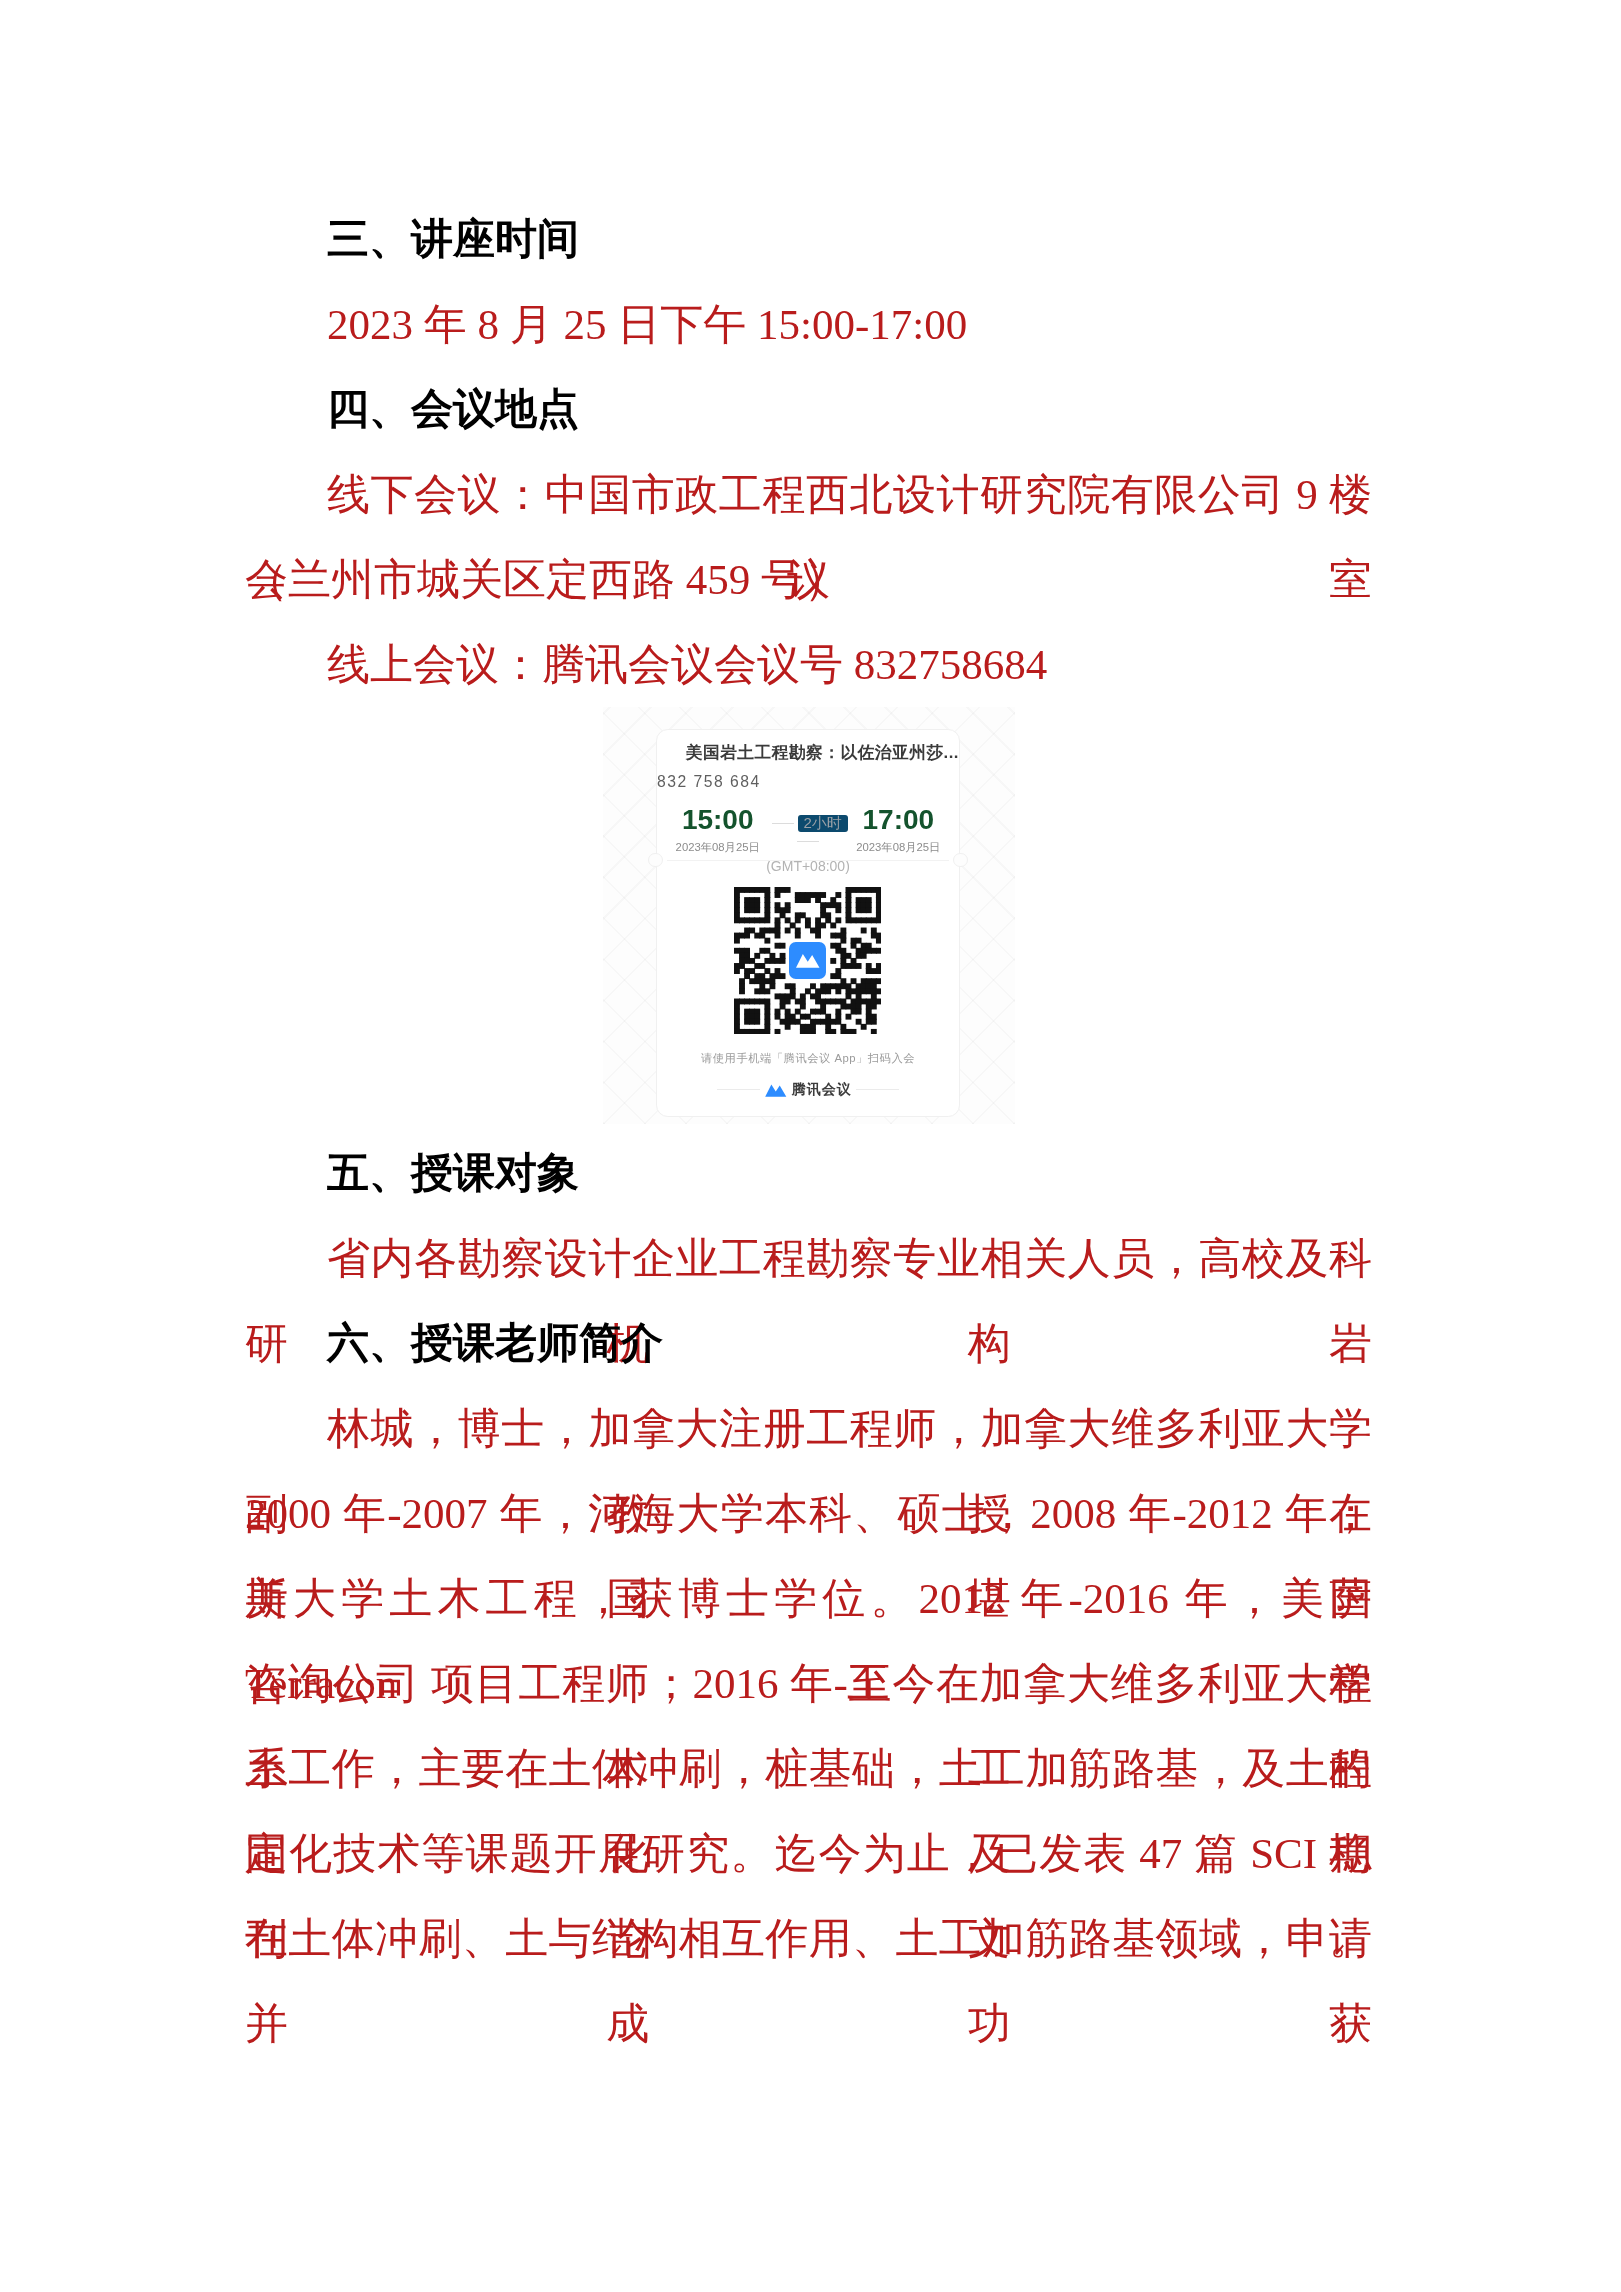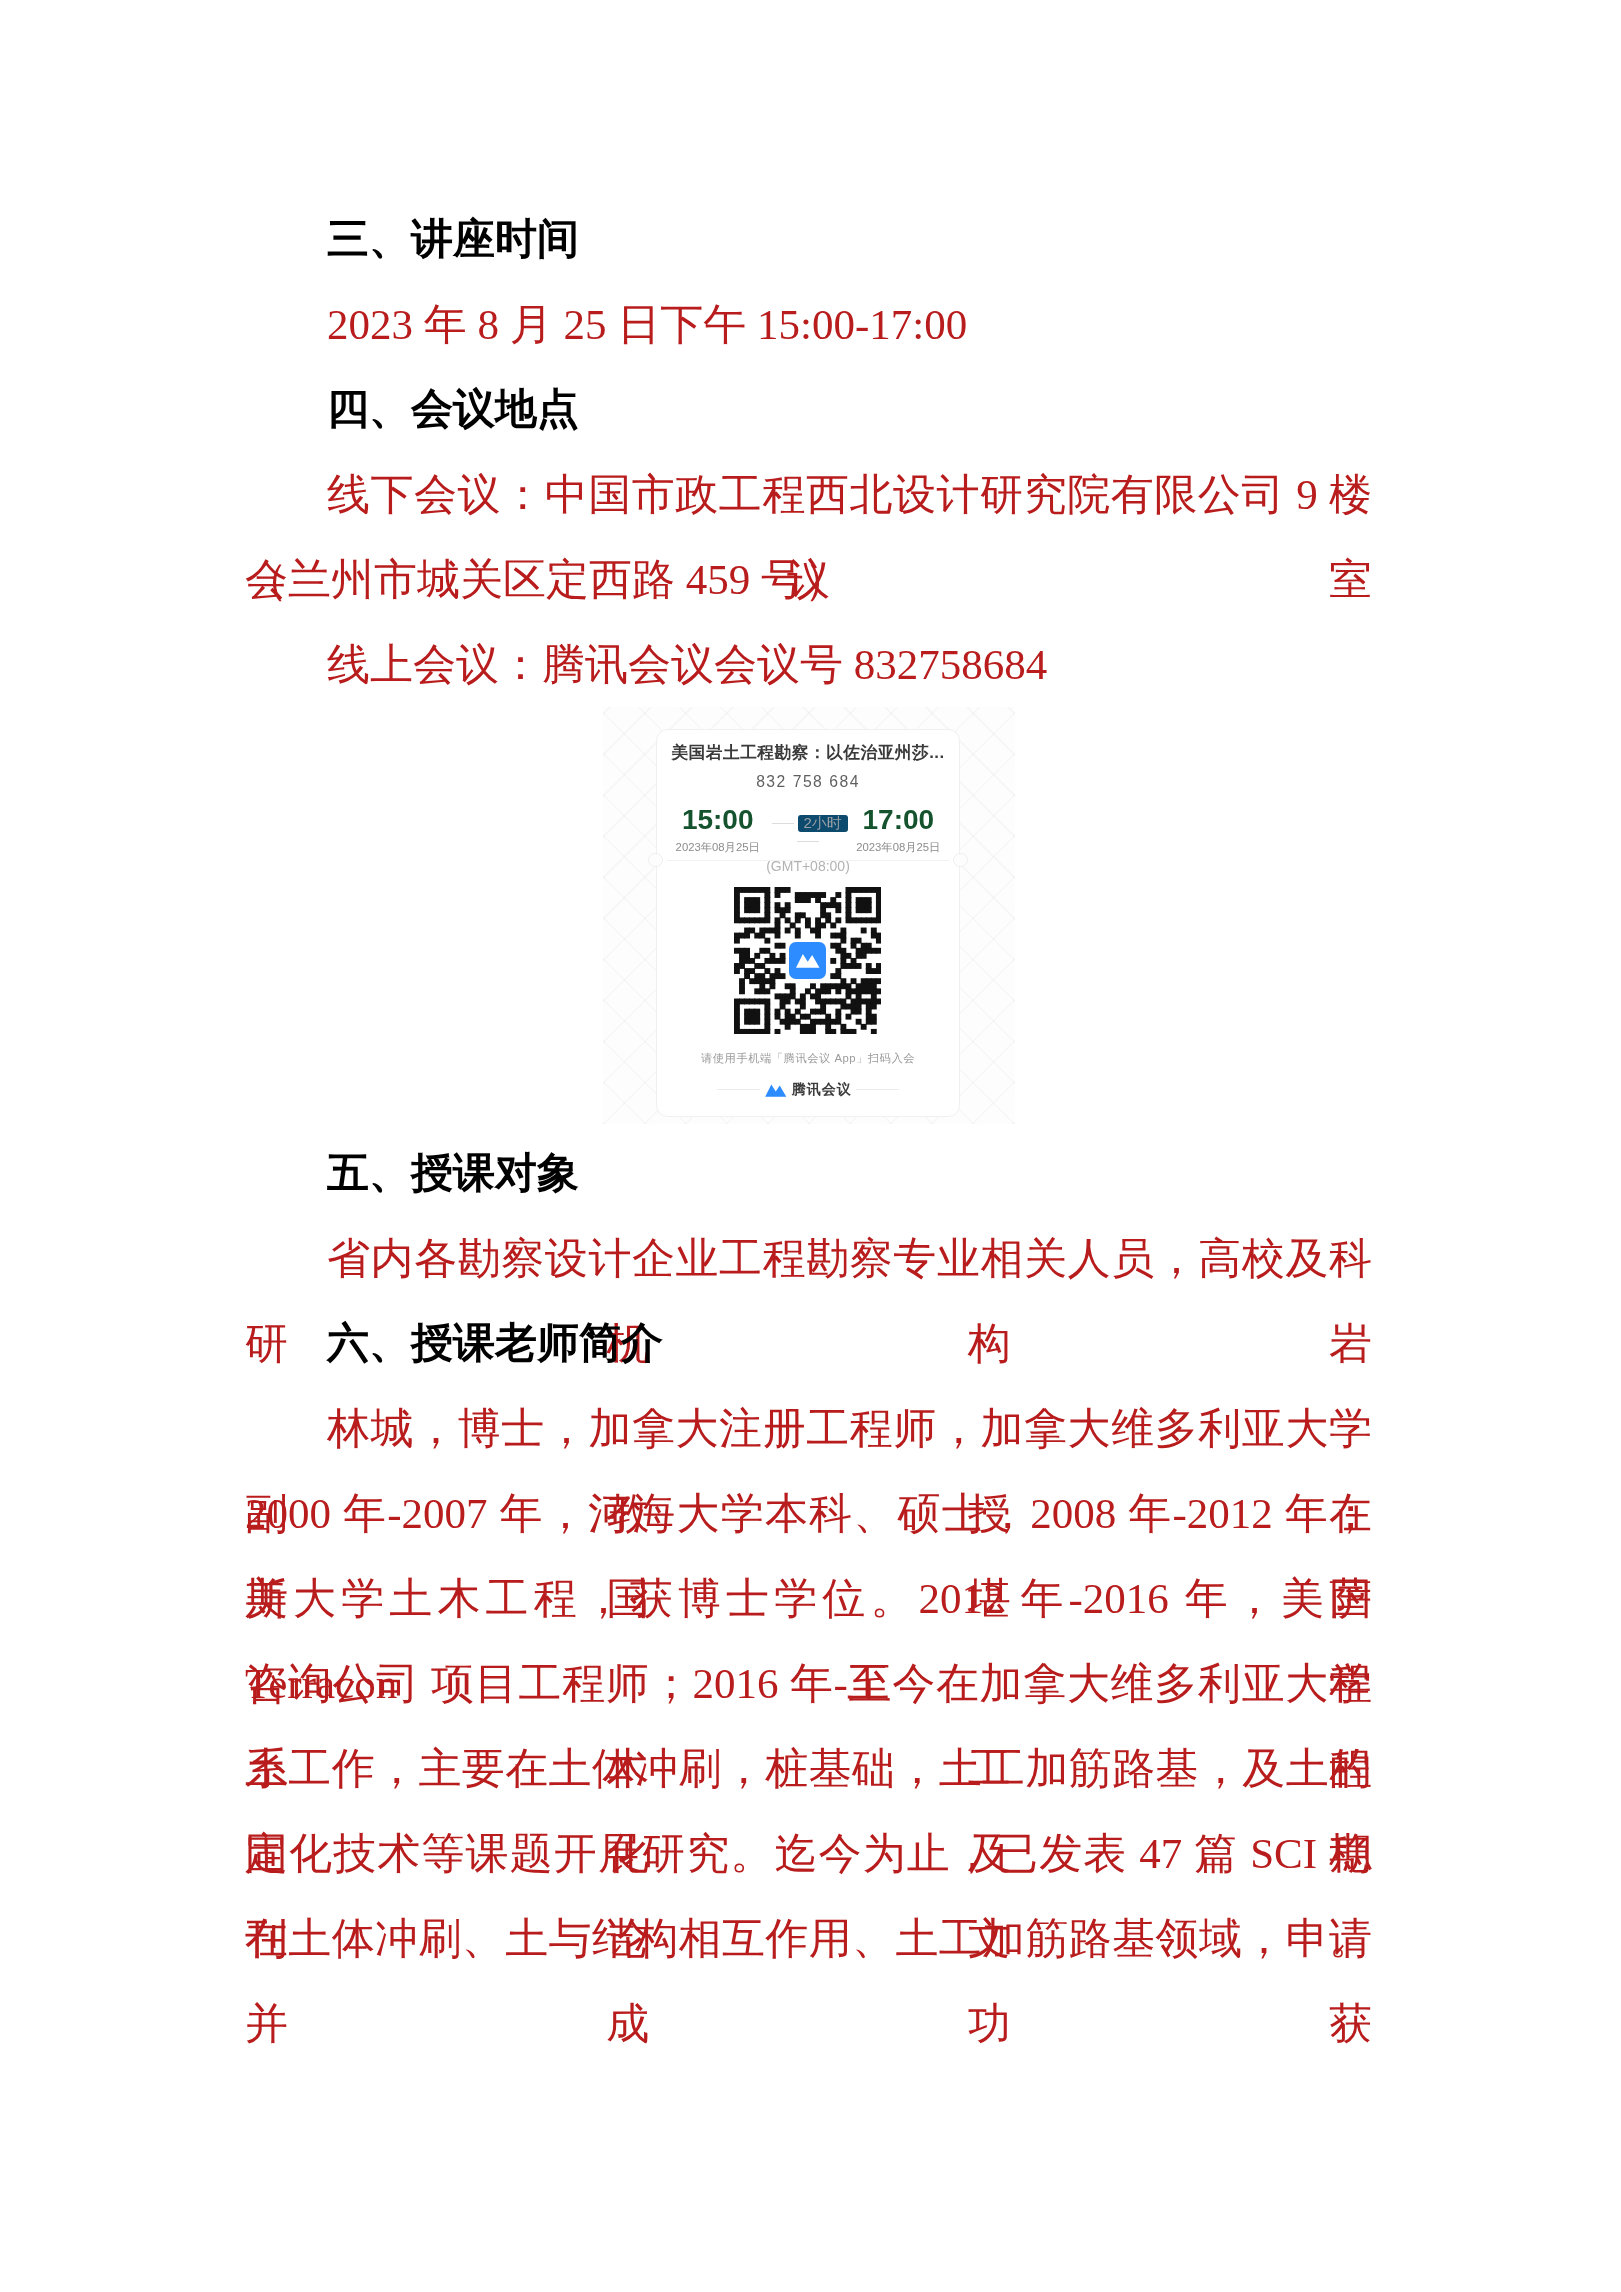--- a/index.html
+++ b/index.html
@@ -32,25 +32,25 @@
       repeating-linear-gradient(-45deg, rgba(0,0,0,0.022) 0 2px, transparent 2px 29px),
       #fdfdfd;
     font-family:"Liberation Sans","DejaVu Sans",sans-serif;
   }
   .panel{
     position:absolute;left:53px;top:21.6px;width:304px;height:388px;
     background:#ffffff;border:1px solid #f0f0f0;border-radius:11.8px;
     box-sizing:border-box;
   }
   .card-title{
-    position:absolute;top:11.8px;left:0;width:100%;text-align:center;
+    position:absolute;top:11.8px;left:0;width:100%;text-align:right;
     font-size:16.7px;font-weight:600;color:#3a3a3a;letter-spacing:0.5px;
   }
   .card-number{
-    position:absolute;top:43px;left:0;width:100%;text-align:center;
+    position:absolute;top:43px;left:0;width:100%;text-align:left;
     font-size:15.7px;color:#5f5f5f;letter-spacing:1.5px;
   }
   .times-row{
     position:absolute;top:74px;left:13.7px;right:13.7px;
     display:flex;justify-content:space-between;align-items:flex-start;
   }
   .time-col{width:94px;text-align:center;}
   .big-time{font-size:28px;font-weight:bold;color:#14532d;line-height:31px;}
   .small-date{font-size:11.3px;color:#8c8c8c;margin-top:5.9px;white-space:nowrap;}
   .mid-col{flex:1;text-align:center;padding-top:9.8px;}

